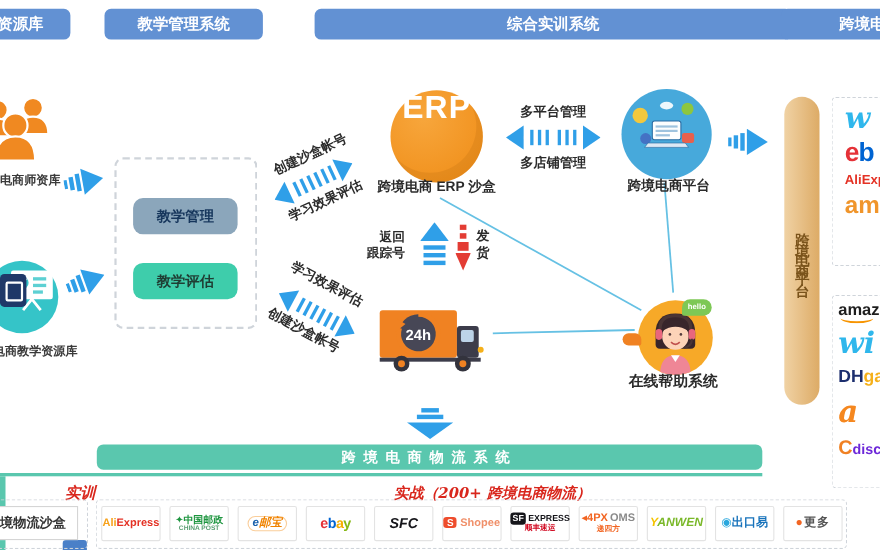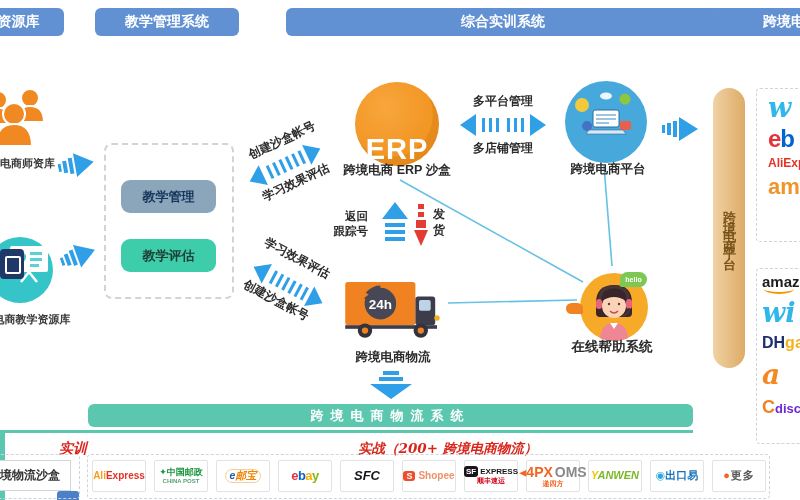--- a/index.html
+++ b/index.html
@@ -18,21 +18,21 @@
        justify-content:center;font-size:13px;font-weight:700;}
   .btn.manage{background:#8ba6bb;color:#16365c;}
   .btn.eval{background:#3ecdab;color:#1f3d33;}
   
   svg.arr *{fill:#2f9fe8;}
   svg.arr-red *{fill:#e33c34;}
   
   .erp-circle{position:absolute;left:355px;top:82px;width:84px;height:84px;border-radius:50%;
       background:radial-gradient(circle at 36% 30%,#f7a63c,#ef8b14);
       box-shadow:inset -6px -9px 0 rgba(140,70,0,.12);
-      display:flex;align-items:flex-end;justify-content:center;color:#fff;font-weight:700;font-size:29px;letter-spacing:1px;}
+      display:flex;align-items:flex-start;justify-content:center;color:#fff;font-weight:700;font-size:29px;letter-spacing:1px;}
   .platform-circle{position:absolute;left:565px;top:81px;width:82px;height:82px;border-radius:50%;background:#47a9db;}
   .help-circle{position:absolute;left:580px;top:273px;width:68px;height:68px;border-radius:50%;background:#f7a928;overflow:hidden;}
   .teal-circle{position:absolute;left:-13px;top:237px;width:66px;height:66px;border-radius:50%;background:#35c4c8;}
   .navy-chip{position:absolute;left:0px;top:249px;width:24px;height:30px;background:#1f3868;border-radius:4px;}
   .navy-chip::after{content:"";position:absolute;left:5px;top:7px;width:12px;height:14px;border:2px solid #fff;border-radius:2px;}
   
   .gold-bar{position:absolute;left:713px;top:88px;width:32px;height:280px;border-radius:16px;
       background:linear-gradient(90deg,#f0d2a4,#ddab66);display:flex;align-items:center;justify-content:center;}
   .gold-bar span{writing-mode:vertical-rl;letter-spacing:9px;font-size:13px;font-weight:700;color:#7a531b;}
   
@@ -51,21 +51,21 @@
   .logo-line{white-space:nowrap;}
   .logo-sub{font-size:6px;font-weight:600;}
   .sfc .logo-line{font-style:italic;font-size:13px;font-weight:900;}
   .ebay .logo-line{font-size:13px;letter-spacing:-0.5px;}
   .epacket .logo-line{font-style:italic;font-size:10.5px;border:1px solid #f0830066;border-radius:9px;padding:0 4px;}
   .chinapost .logo-line{font-size:9px;}
   .shopee .logo-line span:first-child{background:#ee4d2d;border-radius:3px;padding:0 3px;margin-right:3px;font-size:9px;}
   .sf .logo-line{font-size:8px;}
   .sf .logo-line span:first-child{background:#15151a;border-radius:3px;padding:1px 2px;margin-right:2px;font-size:8px;}
   .sf .logo-sub{font-size:7px;}
-  .fpx .logo-line{font-size:14px;}
+  .fpx .logo-line{font-size:10px;}
   .fpx .logo-line span{margin:0 1px;}
   .fpx .logo-sub{font-size:7px;}
   .yanwen .logo-line{font-style:italic;font-weight:900;font-size:11px;}
   .chukou1 .logo-line{font-size:11px;}
   .more .logo-line{font-size:11px;letter-spacing:1px;}
   
   .rcol{position:absolute;display:flex;flex-direction:column;}
   .rcol .logo-item{background:transparent;border:none;width:auto;height:auto;align-items:flex-start;justify-content:flex-start;}
   .wish .logo-line,.wish2 .logo-line{font-family:"DejaVu Serif",serif;font-style:italic;font-weight:700;font-size:27px;line-height:1;}
   .ebay-r .logo-line{font-size:24px;letter-spacing:-1px;line-height:1;}
@@ -242,21 +242,20 @@
     <circle cx="47" cy="30" r="20" fill="#474756"></circle>
     <path d="M47,10 A20,20 0 1 1 28,24" stroke="#f08222" stroke-width="5" fill="none"></path>
     <polygon points="24,14 34,20 24,28" fill="#f08222"></polygon>
     <text x="47" y="36" text-anchor="middle" fill="#fff" font-size="15" font-weight="bold">24h</text>
     <circle cx="30" cy="60" r="8" fill="#33333d"></circle>
       <circle cx="30" cy="60" r="3.5" fill="#f08222"></circle>
     <circle cx="92" cy="60" r="8" fill="#33333d"></circle>
       <circle cx="92" cy="60" r="3.5" fill="#f08222"></circle>
     <circle cx="110" cy="46" r="3" fill="#f5b01a"></circle>
   </svg>
-  <div class="nlabel" style="left:340px;top:349px;width:106px;">跨境电商物流</div>
 
   <svg class="arr abs" style="left:370px;top:371px;" width="42" height="28" viewBox="0 0 42 28">
     <rect x="13" y="0" width="16" height="4"></rect>
       <rect x="9" y="6" width="24" height="4"></rect>
       <polygon points="0,13 42,13 21,28"></polygon>
   </svg>
 
   <div class="help-circle"></div>
   <svg class="abs" style="left:580px;top:273px;" width="68" height="68" viewBox="0 0 68 68">
     <defs>

